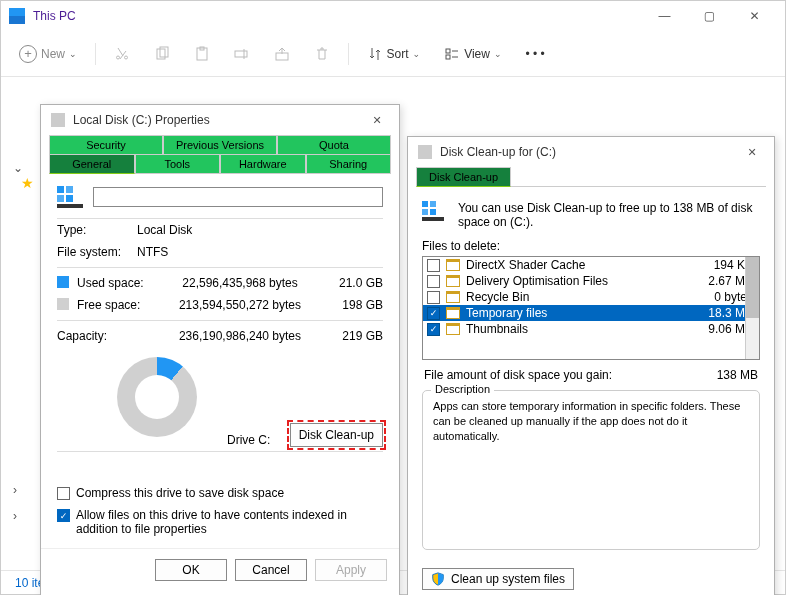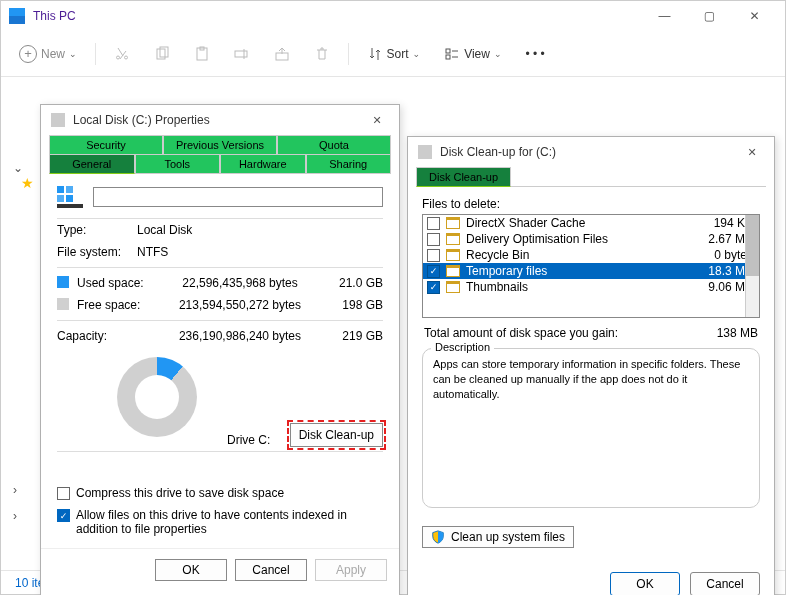--- a/index.html
+++ b/index.html
@@ -84,21 +84,21 @@
 .file-item .cb { width: 13px; height: 13px; border: 1px solid #666; background: #fff; display: flex; align-items: center; justify-content: center; font-size: 9px; color: #fff; flex-shrink: 0; }
 .file-item .cb.checked { background: #0067c0; border-color: #005090; }
 .file-item .ficon { width: 14px; height: 12px; background: #fff; border: 1px solid #d0a020; border-top: 3px solid #d0a020; flex-shrink: 0; }
 .file-item .fname { flex: 1; }
 .file-item .fsize { width: 56px; text-align: right; padding-right: 2px; }
 .scrollbar { position: absolute; right: 0; top: 0; bottom: 0; width: 14px; background: #f0f0f0; border-left: 1px solid #ccc; }
 .scrollthumb { width: 100%; height: 60%; background: #c0c0c0; }
 
 .total-row { display: flex; padding: 8px 2px; }
 .total-row .l { flex: 1; }
-.desc-box { border: 1px solid #ccc; border-radius: 10px; padding: 8px 10px 10px; position: relative; height: 160px; }
+.desc-box { border: 1px solid #ccc; border-radius: 5px; padding: 8px 10px 10px; position: relative; height: 160px; }
 .desc-title { position: absolute; top: -8px; left: 8px; background: #fff; padding: 0 4px; font-size: 11px; }
 .desc-text { font-size: 11px; line-height: 1.35; }
 .sysfiles-btn { margin-top: 18px; padding: 3px 8px; border: 1px solid #888; background: #fdfdfd; display: inline-flex; align-items: center; gap: 6px; }
 .shield { width: 14px; height: 14px; display: inline-block; }
 .shield svg { width: 14px; height: 14px; }
 
 .cleanup-dlg-buttons { display: flex; gap: 10px; justify-content: flex-end; padding: 14px; }
 .cleanup-dlg-buttons button { width: 70px; height: 24px; border: 1px solid #888; background: #fdfdfd; border-radius: 3px; }
 .cleanup-dlg-buttons button.primary { border: 1px solid #0067c0; }
 </style>
@@ -284,20 +284,32 @@
 <div class="dialog cleanup-dialog">
   <div class="dlg-title">
     <div class="icon"></div>
     <span>Disk Clean-up for  (C:)</span>
     <div class="dlg-close">✕</div>
   </div>
   <div class="tabs" style="margin:0 8px">
     <div class="tab active" style="flex:0 0 auto; padding:3px 12px">Disk Clean-up</div>
   </div>
   <div class="cleanup-body">
+    <div class="info-row">
+      <div class="info-icon">
+        <div class="drive-squares" style="width:14px;height:14px">
+            <div></div>
+            <div style="background:#50adf6"></div>
+            <div style="background:#50adf6"></div>
+            <div></div>
+          </div>
+        <div class="drive-bar" style="width:22px"></div>
+      </div>
+      <div>You can use Disk Clean-up to free up to 138 MB of disk space on  (C:).</div>
+    </div>
     <div style="padding-bottom:3px">Files to delete:</div>
     <div class="file-list">
       <div id="file-items">
           <div class="file-item">
             <div class="cb"></div>
             <div class="ficon"></div>
             <div class="fname">DirectX Shader Cache</div>
             <div class="fsize">194 KB</div>
           </div>
           <div class="file-item">
@@ -323,21 +335,21 @@
             <div class="ficon"></div>
             <div class="fname">Thumbnails</div>
             <div class="fsize">9.06 MB</div>
           </div>
         </div>
       <div class="scrollbar">
           <div class="scrollthumb"></div>
         </div>
     </div>
     <div class="total-row">
-      <div class="l">Total amount of disk space you gain:</div>
+      <div class="l">File amount of disk space you gain:</div>
       <div>138 MB</div>
     </div>
     <div class="desc-box">
       <div class="desc-title">Description</div>
       <div class="desc-text">Apps can store temporary information in specific folders. These can be cleaned up manually if the app does not do it automatically.</div>
     </div>
     <button class="sysfiles-btn">
       <span class="shield"><svg viewBox="0 0 16 16">
             <path d="M8 1l6 2v4c0 4-3 7-6 8-3-1-6-4-6-8V3z" fill="#ffc107" stroke="#0067c0"></path>
             <path d="M8 1v14c3-1 6-4 6-8V3z" fill="#2196F3"></path>

